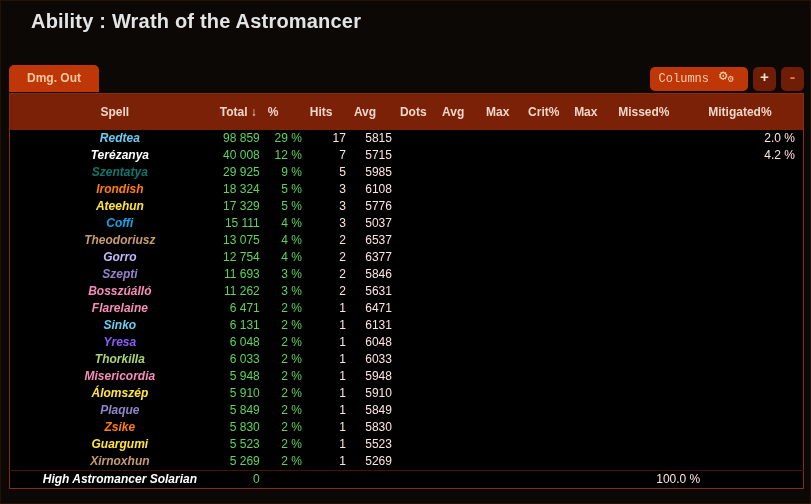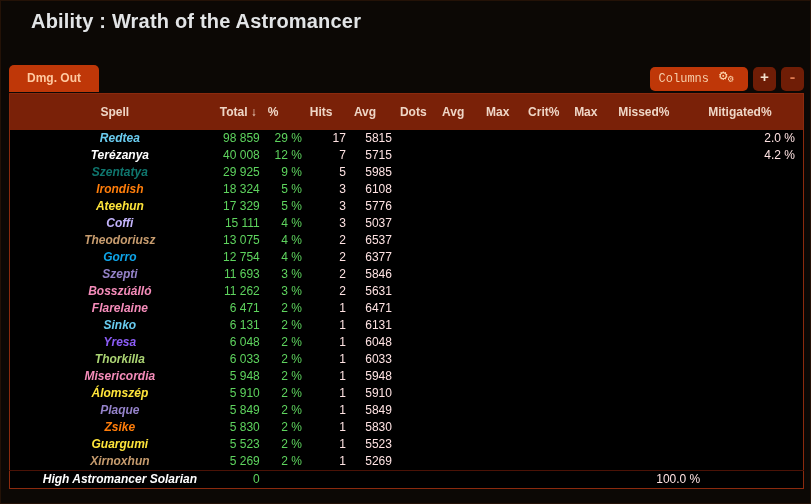--- a/index.html
+++ b/index.html
@@ -208,21 +208,21 @@
             <td class="c-pale">5776</td>
             <td class="c-pale"></td>
             <td class="c-pale"></td>
             <td class="c-pale"></td>
             <td class="c-pale"></td>
             <td class="c-pale"></td>
             <td class="c-pale"></td>
             <td class="c-pale"></td>
           </tr>
           <tr>
-            <td class="c-name" style="color: #c4b5fd;">Coffi</td>
+            <td class="c-name" style="color: #0ea5e9;">Coffi</td>
             <td class="c-green">15 111</td>
             <td class="c-green">4 %</td>
             <td class="c-pale">3</td>
             <td class="c-pale">5037</td>
             <td class="c-pale"></td>
             <td class="c-pale"></td>
             <td class="c-pale"></td>
             <td class="c-pale"></td>
             <td class="c-pale"></td>
             <td class="c-pale"></td>
@@ -236,21 +236,21 @@
             <td class="c-pale">6537</td>
             <td class="c-pale"></td>
             <td class="c-pale"></td>
             <td class="c-pale"></td>
             <td class="c-pale"></td>
             <td class="c-pale"></td>
             <td class="c-pale"></td>
             <td class="c-pale"></td>
           </tr>
           <tr>
-            <td class="c-name" style="color: #0ea5e9;">Gorro</td>
+            <td class="c-name" style="color: #c4b5fd;">Gorro</td>
             <td class="c-green">12 754</td>
             <td class="c-green">4 %</td>
             <td class="c-pale">2</td>
             <td class="c-pale">6377</td>
             <td class="c-pale"></td>
             <td class="c-pale"></td>
             <td class="c-pale"></td>
             <td class="c-pale"></td>
             <td class="c-pale"></td>
             <td class="c-pale"></td>

